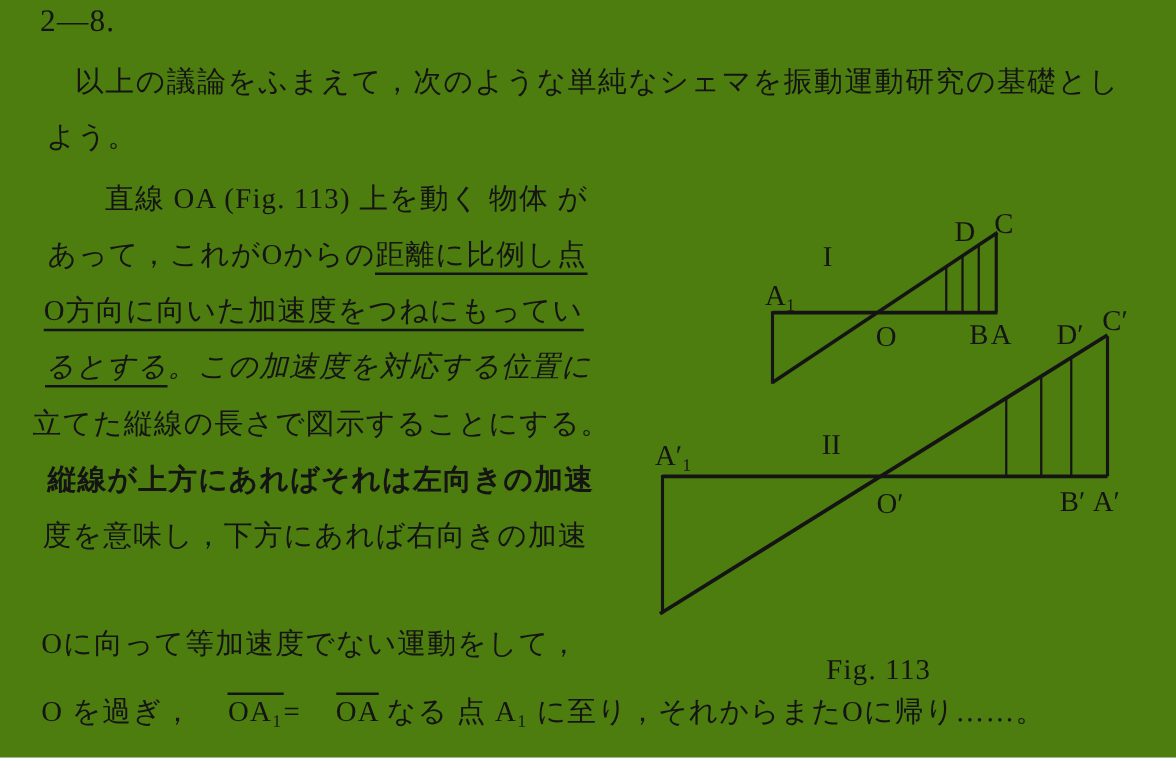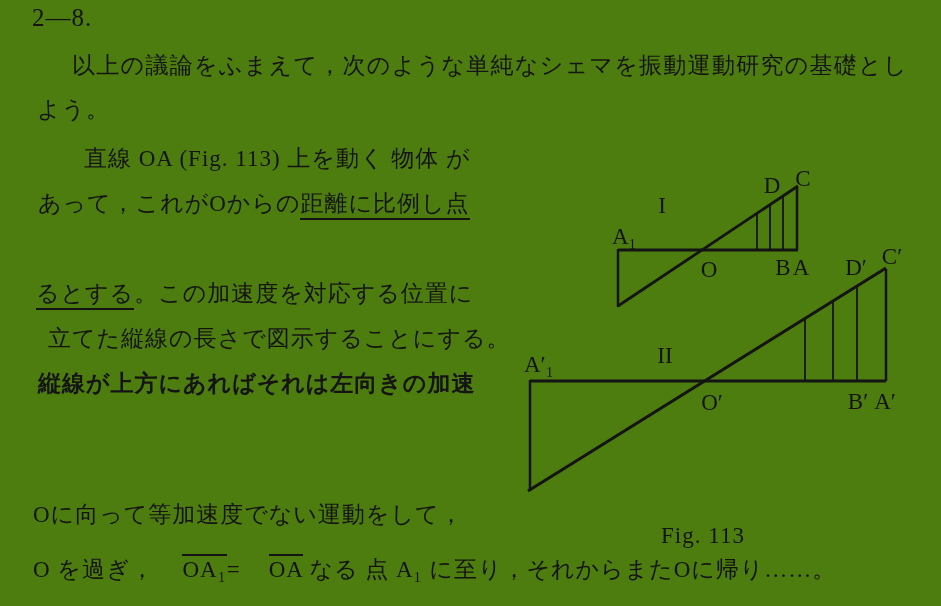--- a/index.html
+++ b/index.html
@@ -12,27 +12,27 @@
     overflow:hidden;
   }
   .tline{
     position:absolute;
     font-size:23px;
     letter-spacing:1px;
     white-space:nowrap;
     line-height:28px;
   }
   .heading{left:32px;top:4px;font-size:25px;letter-spacing:1px;}
-  .intro1{left:72px;top:52px;letter-spacing:1.3px;}
+  .intro1{left:60px;top:52px;letter-spacing:1.3px;}
   .intro2{left:37px;top:96px;}
   .b1{left:84px;top:145px;}
   .b2{left:38px;top:190px;}
   .b3{left:35px;top:235px;}
-  .b4{left:36px;top:280px;}
-  .b5{left:48px;top:325px;text-align:center;}
+  .b4{left:36px;top:280px;font-style:italic;}
+  .b5{left:26px;top:325px;text-align:center;}
   .b6{left:38px;top:370px;font-weight:bold;}
   .b7{left:34px;top:415px;}
   .b8{left:34px;top:460px;}
   .b9{left:33px;top:479px;margin-top:22px;}
   .footerline{left:33px;top:556px;}
   .u{border-bottom:2px solid #141414;padding-bottom:2px;}
   .ov{border-top:2px solid #141414;padding-top:1px;margin-left:28px;}
   .fig{
     position:absolute;left:470px;top:140px;width:471px;height:430px;
   }
@@ -50,25 +50,27 @@
 
   <div class="tline heading">2—8.</div>
 
   <div class="tline intro1">以上の議論をふまえて，次のような単純なシェマを振動運動研究の基礎とし</div>
   <div class="tline intro2">よう。</div>
 
   <div class="tline b1">直線 OA (Fig. 113) 上を動く 物体 が</div>
 
   <div class="tline b2"><span>あって，これがOからの</span><span class="u">距離に比例し点</span></div>
 
+  <div class="tline b3"><span class="u">O方向に向いた加速度をつねにもってい</span></div>
 
   <div class="tline b4"><span class="u">るとする</span><span>。この加速度を対応する位置に</span></div>
 
   <div class="tline b5">立てた縦線の長さで図示することにする。</div>
   <div class="tline b6">縦線が上方にあればそれは左向きの加速</div>
+  <div class="tline b7">度を意味し，下方にあれば右向きの加速</div>
   <div class="tline b9">Oに向って等加速度でない運動をして，</div>
 
   <div class="tline footerline"><span>O を過ぎ，</span><span class="ov">OA₁</span><span>=</span><span class="ov">OA</span><span> なる 点 A₁ に至り，それからまたOに帰り……。</span></div>
 
   <svg class="fig" viewBox="470 140 471 430">
 
     <g stroke="#141414" fill="none">
       <line x1="618" y1="250" x2="798" y2="250" stroke-width="3"></line>
       <line x1="618" y1="249" x2="618" y2="307" stroke-width="2.5"></line>
       <line x1="618" y1="306" x2="798" y2="186" stroke-width="2.8"></line>

